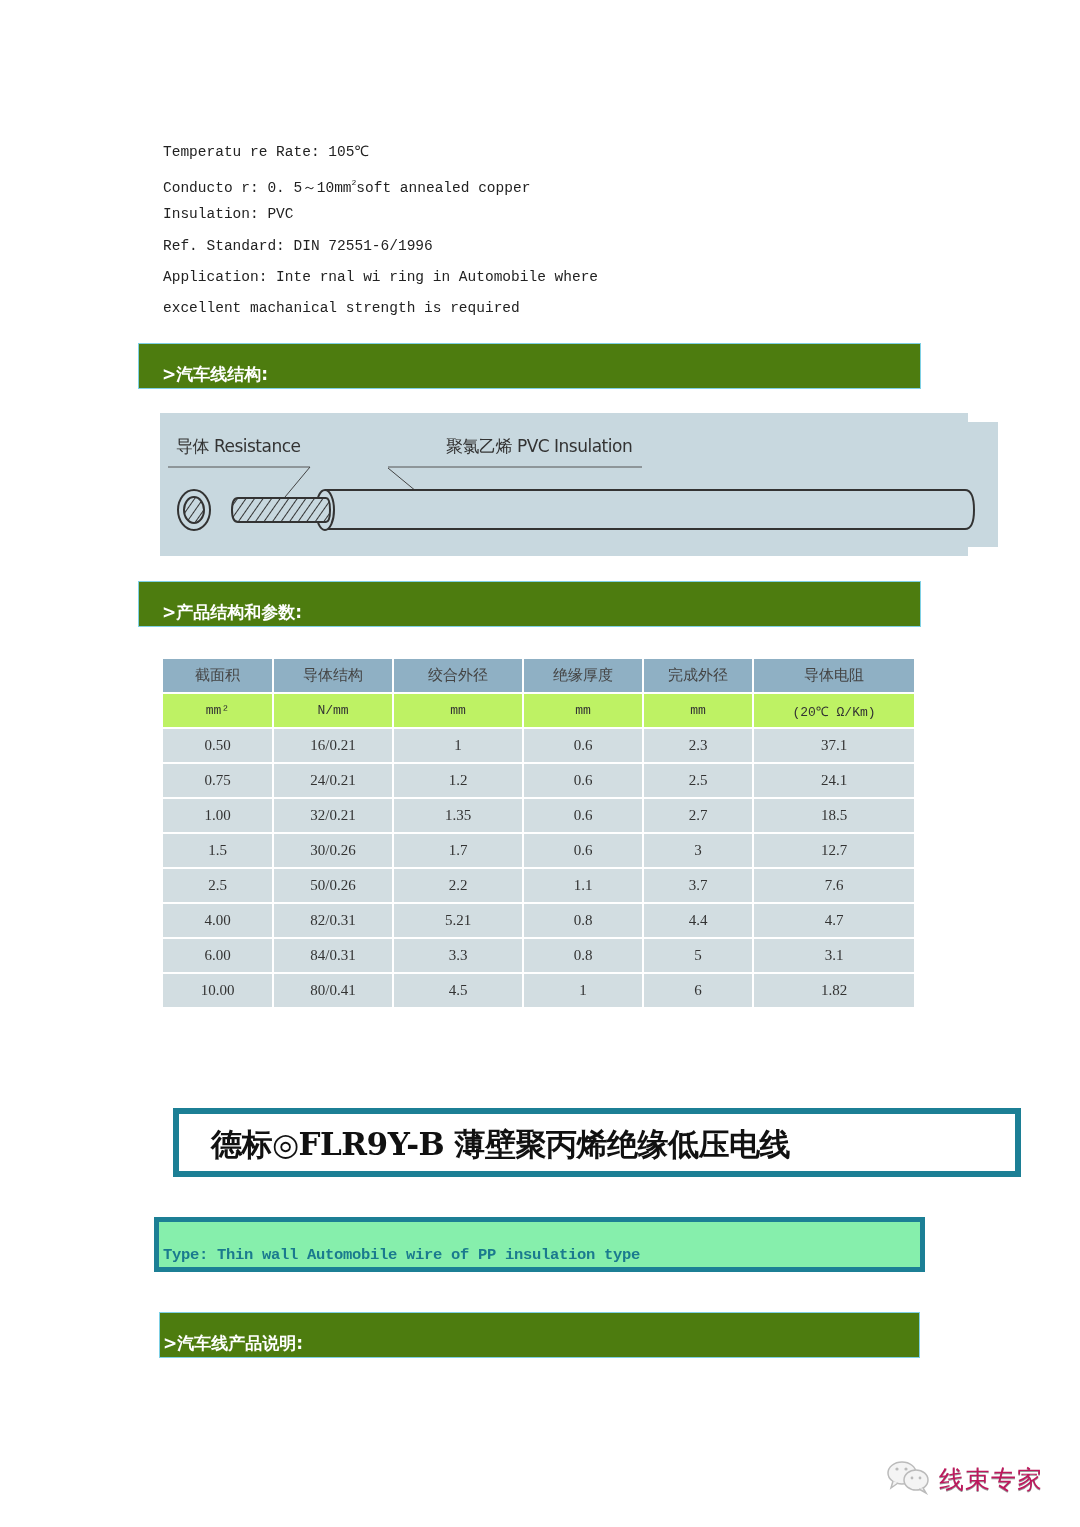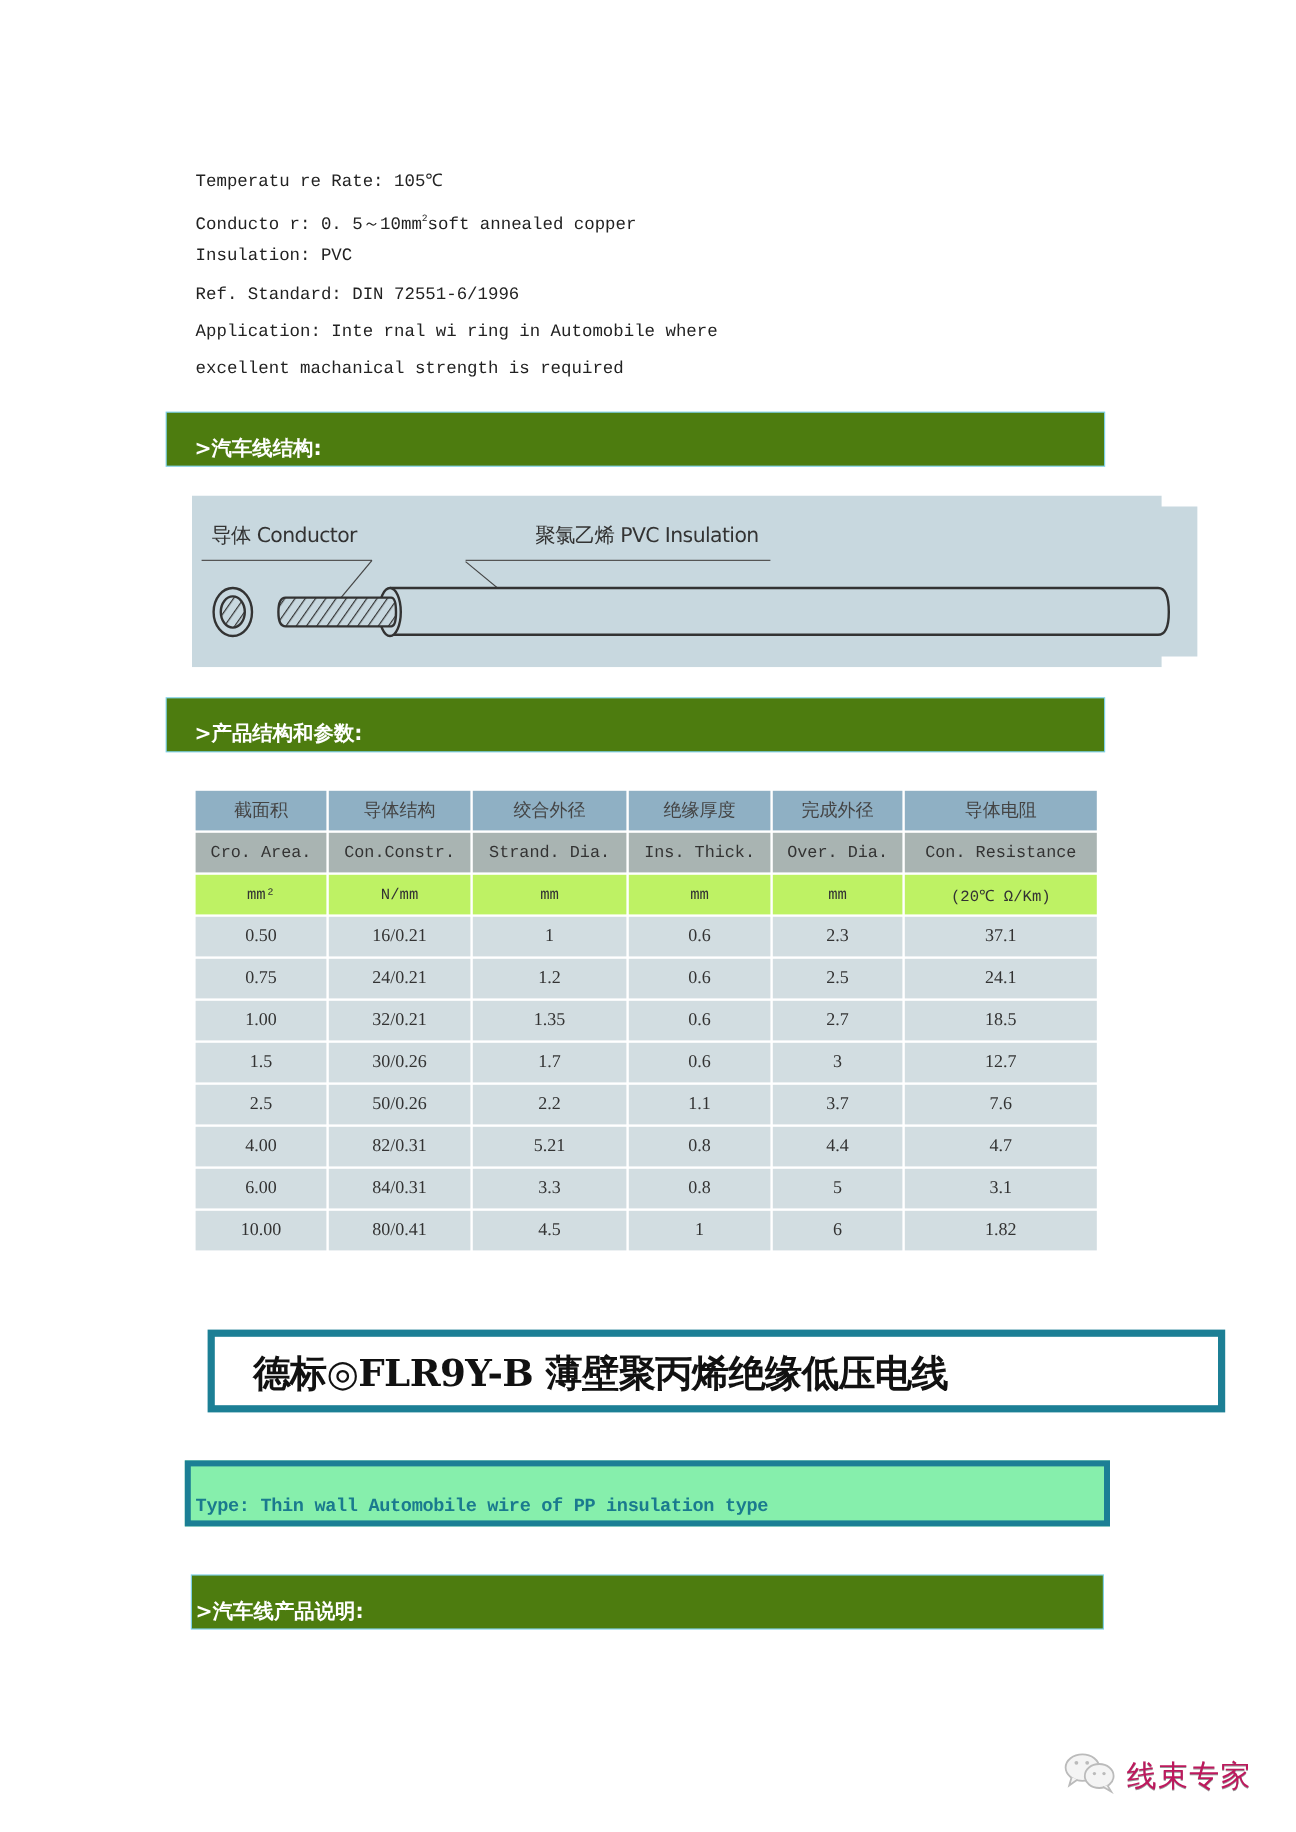--- a/index.html
+++ b/index.html
@@ -59,21 +59,21 @@
     <polygon points="268,88 262,82 265,87" fill="#333"></polygon>
 
     <ellipse cx="34" cy="97" rx="16" ry="20" fill="#c8d8df" stroke="#333" stroke-width="2"></ellipse>
     <ellipse cx="34" cy="97" rx="10" ry="13" fill="url(#hatch)" stroke="#333" stroke-width="2"></ellipse>
 
     <path d="M 165 77 L 805 77 Q 814 77 814 97 Q 814 116 805 116 L 165 116" fill="#c8d8df" stroke="#333" stroke-width="2"></path>
     <ellipse cx="165" cy="97" rx="9" ry="20" fill="#c8d8df" stroke="#333" stroke-width="2"></ellipse>
 
     <path d="M 78 85 L 166 85 Q 170 85 170 97 Q 170 109 166 109 L 78 109 Q 72 109 72 97 Q 72 85 78 85 Z" fill="url(#hatch)" stroke="#333" stroke-width="2"></path>
   </svg>
-  <span class="lbl" style="left:16px; top:22px;">导体 Conductor</span>
+  <span class="lbl" style="left:16px; top:22px;">导体 Resistance</span>
   <span class="lbl" style="left:286px; top:22px;">聚氯乙烯 PVC Insulation</span>
 </div>
 
 <div class="section-bar s2">&gt;产品结构和参数:</div>
 
 <table class="spec">
   <colgroup>
     <col style="width:109px">
       <col style="width:118px">
       <col style="width:128px">
@@ -82,28 +82,20 @@
       <col style="width:160px">
   </colgroup>
   <tbody>
       <tr class="h1">
     <td>截面积</td>
     <td>导体结构</td>
     <td>绞合外径</td>
     <td>绝缘厚度</td>
     <td>完成外径</td>
     <td>导体电阻</td>
-  </tr>
-  <tr class="h2">
-    <td>Cro. Area.</td>
-    <td>Con.Constr.</td>
-    <td>Strand. Dia.</td>
-    <td>Ins. Thick.</td>
-    <td>Over. Dia.</td>
-    <td>Con. Resistance</td>
   </tr>
   <tr class="h3">
     <td>mm²</td>
     <td>N/mm</td>
     <td>mm</td>
     <td>mm</td>
     <td>mm</td>
     <td>(20℃ Ω/Km)</td>
   </tr>
   <tr class="d">

